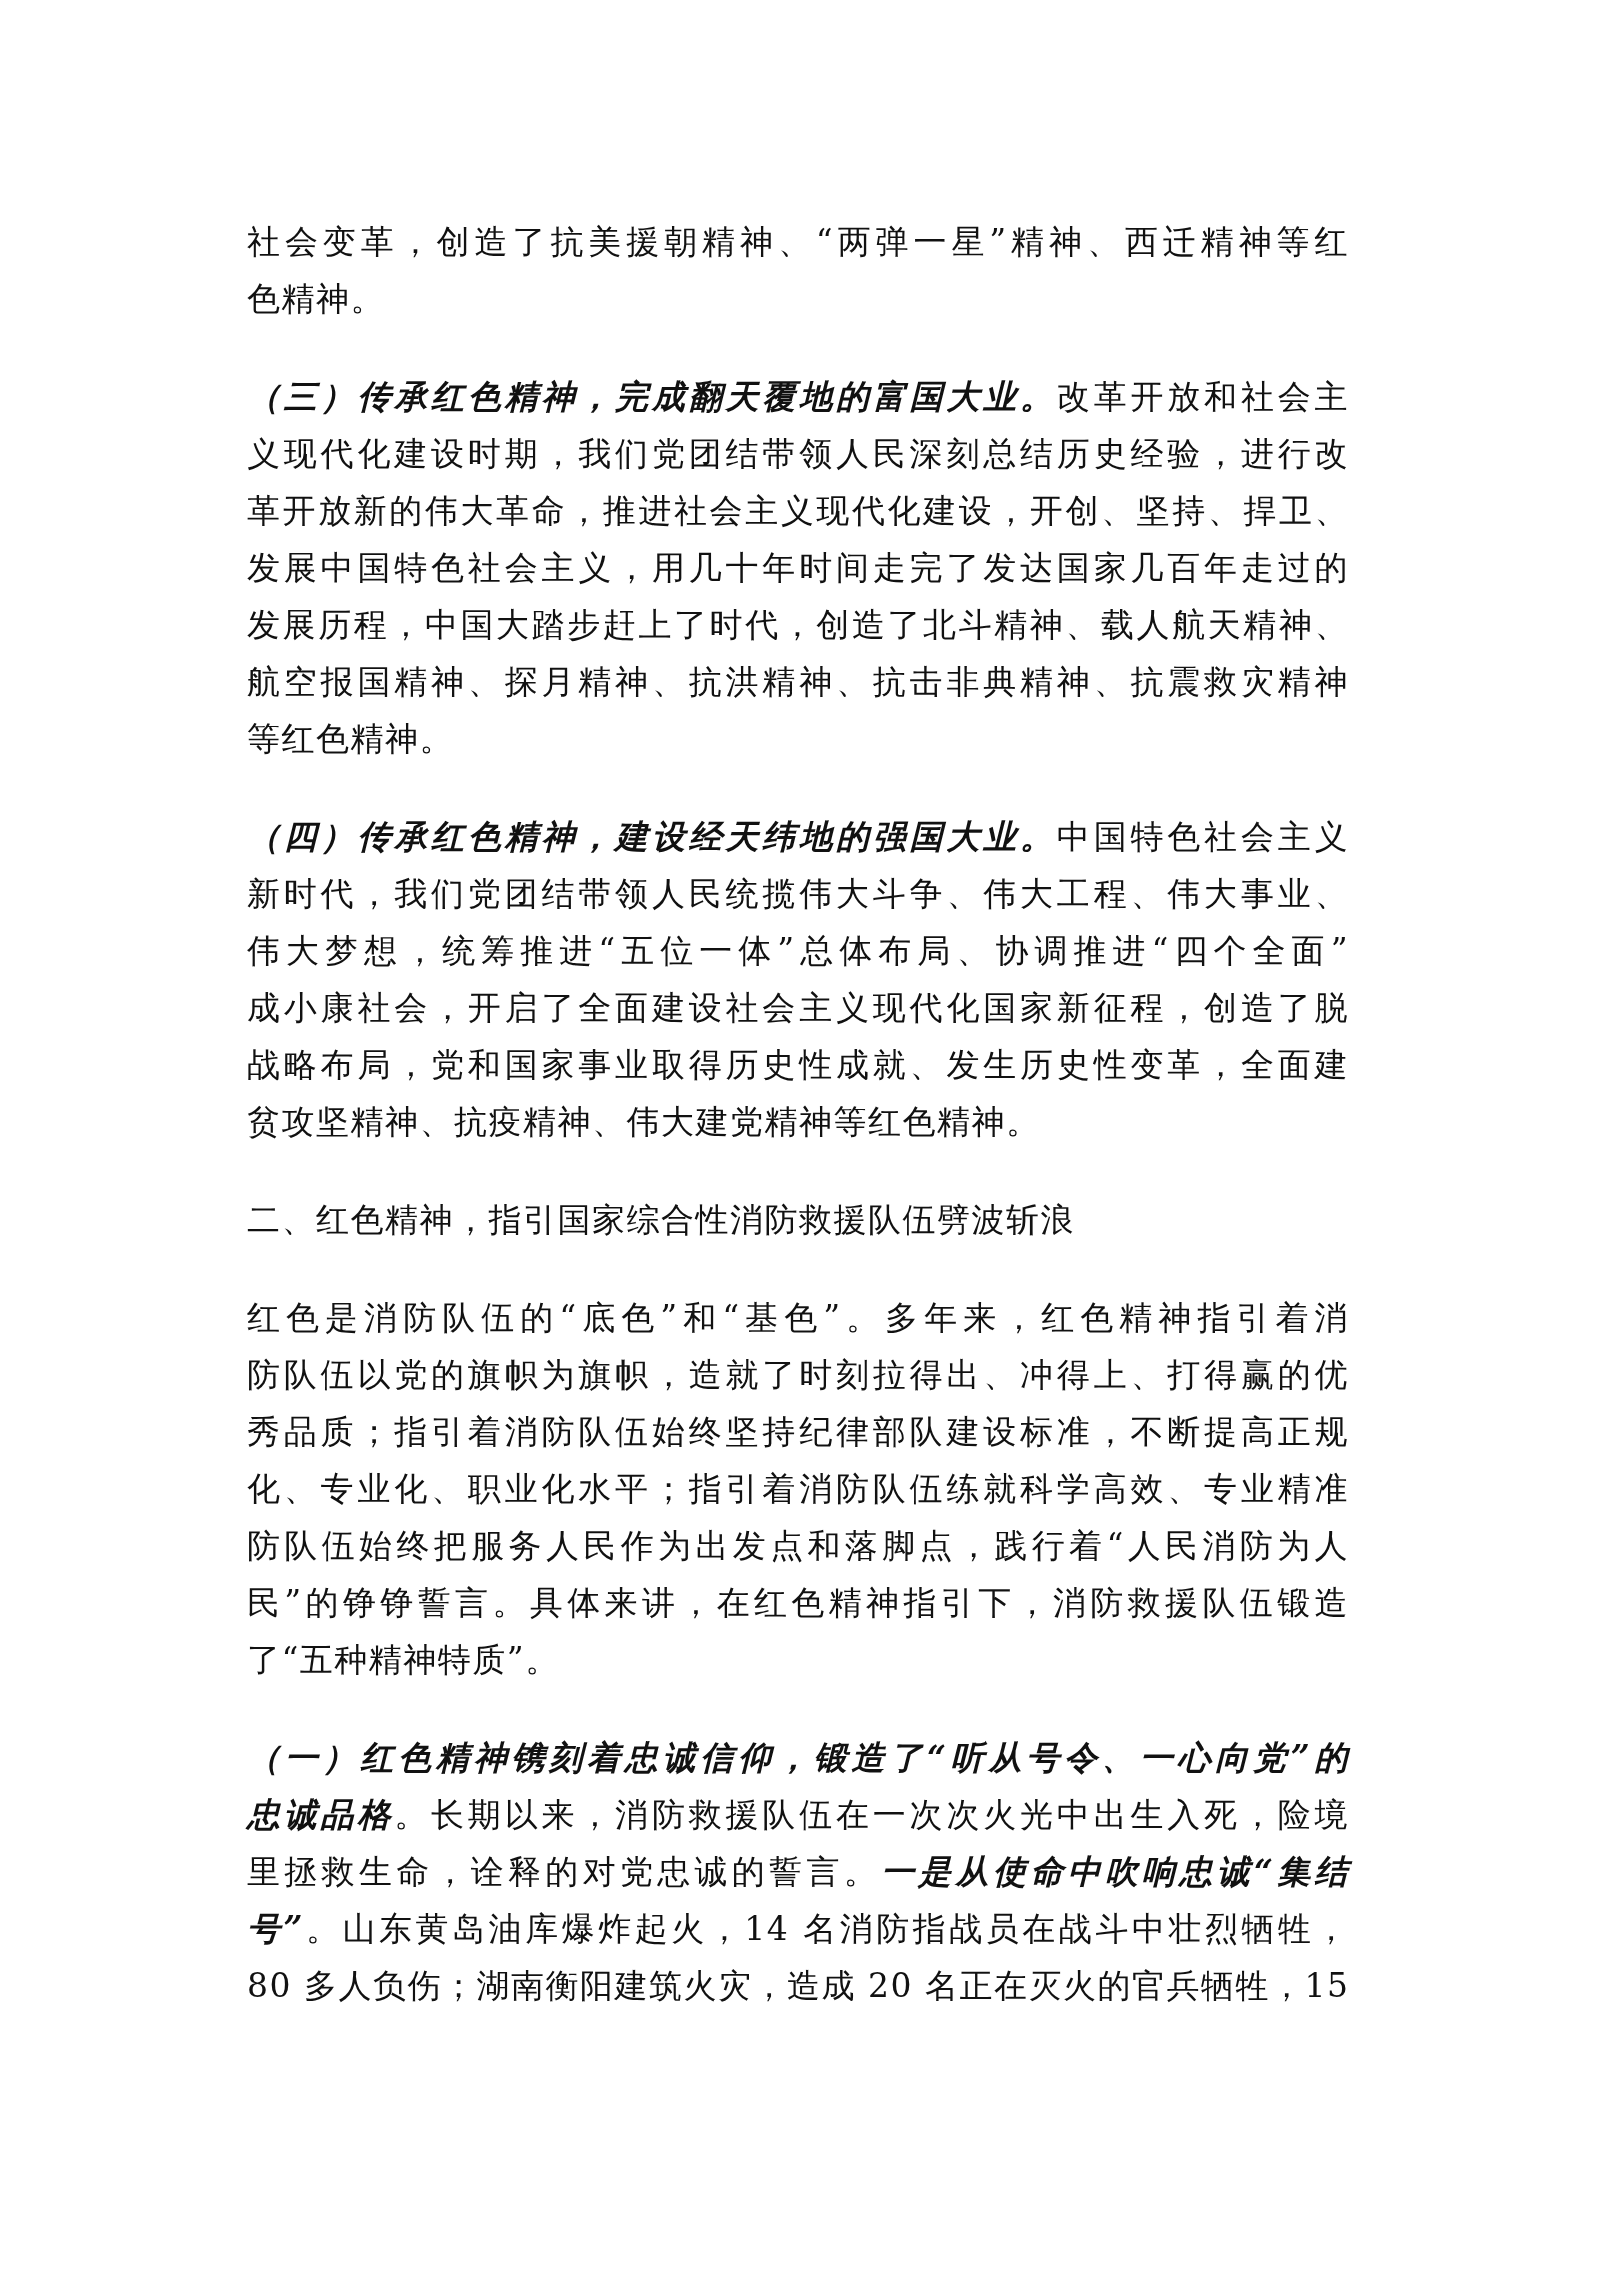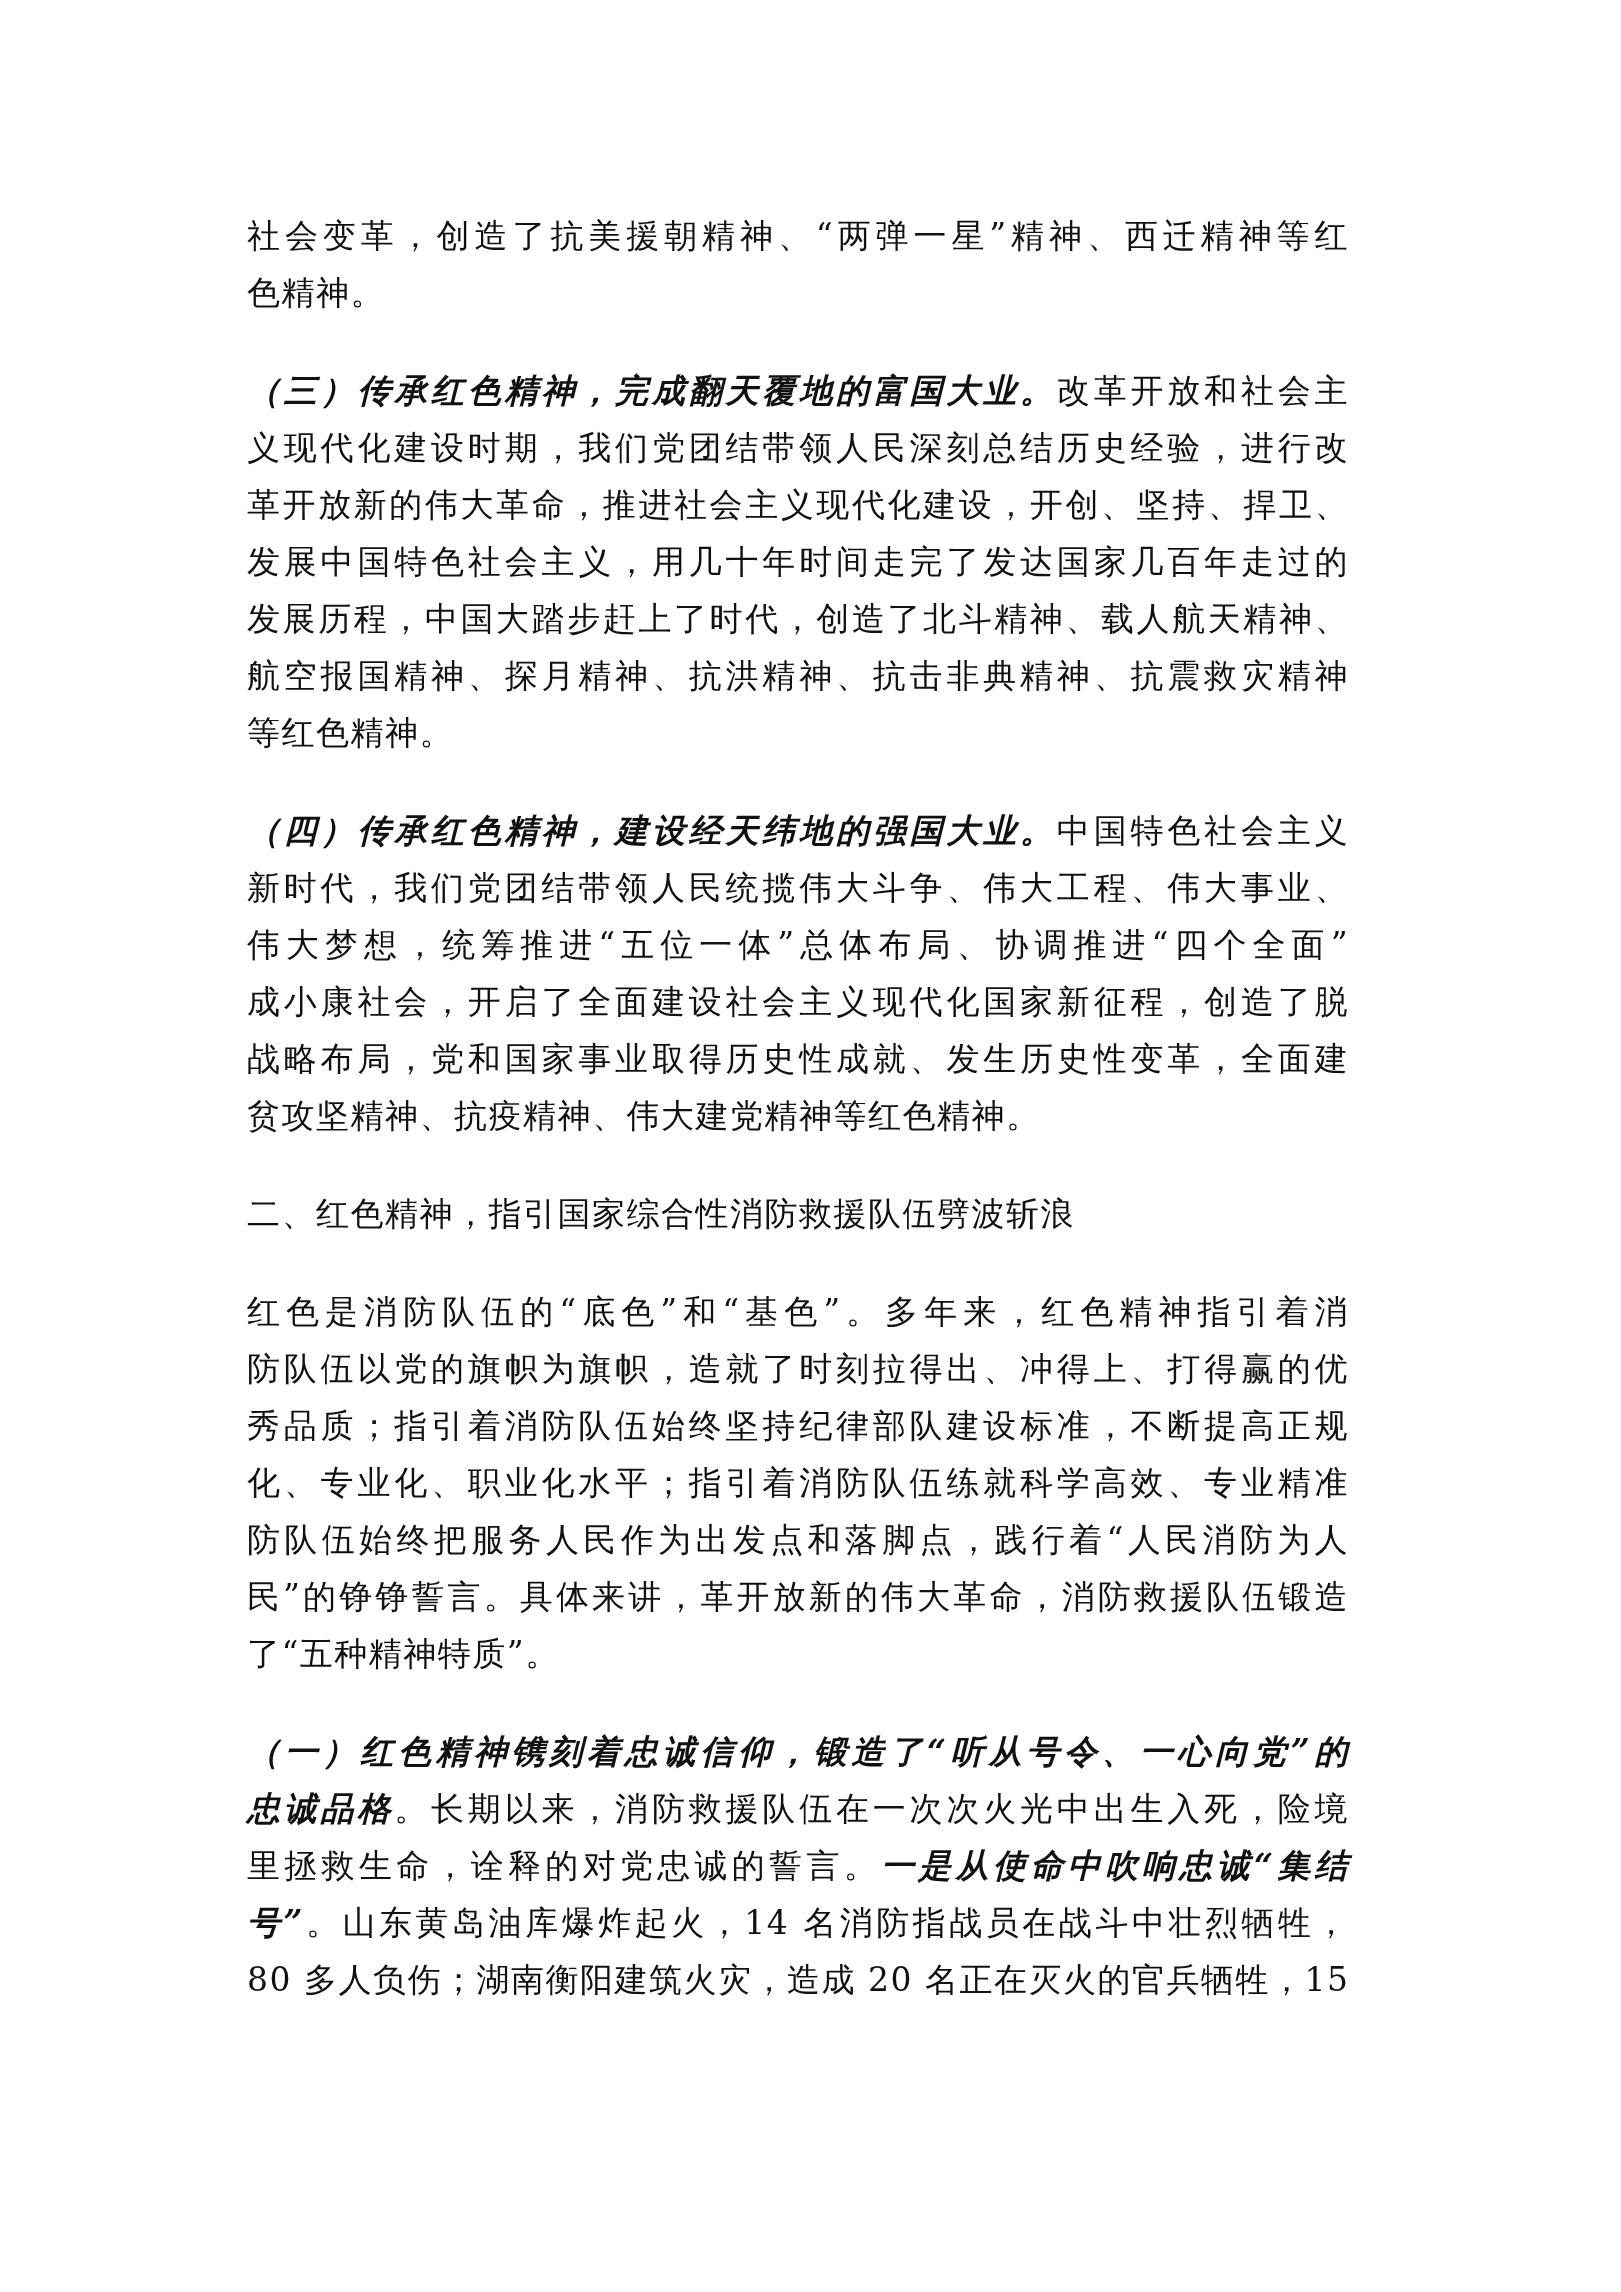--- a/index.html
+++ b/index.html
@@ -1,21 +1,21 @@
 <!DOCTYPE html>
 <html><head>
 <meta charset="utf-8">
 <style>
   html, body { margin: 0; padding: 0; }
   body {
     width: 1621px; height: 2293px; background: #ffffff; position: relative; overflow: hidden;
     font-family: "DejaVu Serif", "Liberation Serif", serif;
     color: #111111;
   }
-  .page { position: absolute; left: 247px; top: 207px; width: 1102px; }
+  .page { position: absolute; left: 247px; top: 213px; width: 1102px; }
   .para { margin: 0 0 41px 0; }
   .line {
     display: block; height: 57px; line-height: 57px; font-size: 33px;
     white-space: nowrap; text-align: justify; text-align-last: justify;
     letter-spacing: 1.5px;
   }
   .line.last { text-align-last: left; }
   .b { font-weight: bold; font-style: italic; }
 </style>
 </head>
@@ -45,21 +45,21 @@
     </div>
     <div class="para">
       <span class="line last"><span>二、红色精神，指引国家综合性消防救援队伍劈波斩浪</span></span>
     </div>
     <div class="para">
       <span class="line"><span>红色是消防队伍的“底色”和“基色”。多年来，红色精神指引着消</span></span>
       <span class="line"><span>防队伍以党的旗帜为旗帜，造就了时刻拉得出、冲得上、打得赢的优</span></span>
       <span class="line"><span>秀品质；指引着消防队伍始终坚持纪律部队建设标准，不断提高正规</span></span>
       <span class="line"><span>化、专业化、职业化水平；指引着消防队伍练就科学高效、专业精准</span></span>
       <span class="line"><span>防队伍始终把服务人民作为出发点和落脚点，践行着“人民消防为人</span></span>
-      <span class="line"><span>民”的铮铮誓言。具体来讲，革开放新的伟大革命，消防救援队伍锻造</span></span>
+      <span class="line"><span>民”的铮铮誓言。具体来讲，在红色精神指引下，消防救援队伍锻造</span></span>
       <span class="line last"><span>了“五种精神特质”。</span></span>
     </div>
     <div class="para">
       <span class="line"><span class="b">（一）红色精神镌刻着忠诚信仰，锻造了“听从号令、一心向党”的</span></span>
       <span class="line"><span class="b">忠诚品格</span><span>。长期以来，消防救援队伍在一次次火光中出生入死，险境</span></span>
       <span class="line"><span>里拯救生命，诠释的对党忠诚的誓言。</span><span class="b">一是从使命中吹响忠诚“集结</span></span>
       <span class="line"><span class="b">号”</span><span>。山东黄岛油库爆炸起火，14 名消防指战员在战斗中壮烈牺牲，</span></span>
       <span class="line last"><span>80 多人负伤；湖南衡阳建筑火灾，造成 20 名正在灭火的官兵牺牲，15</span></span>
     </div>
   </div>

